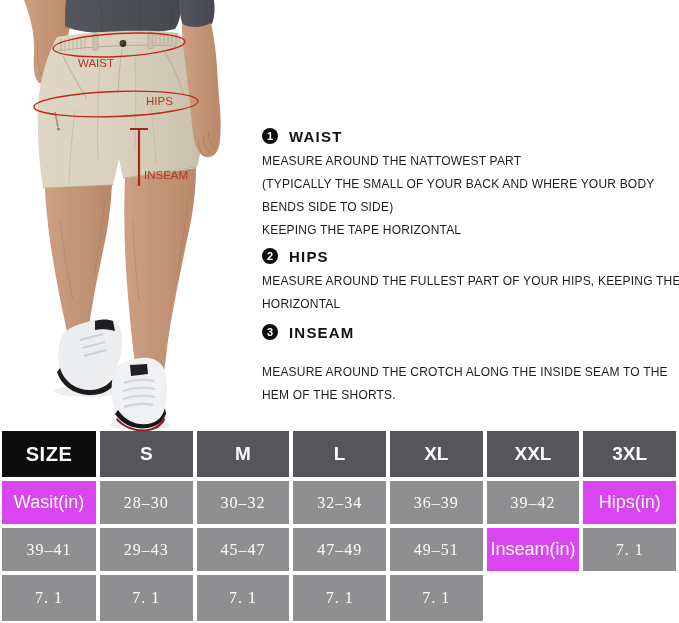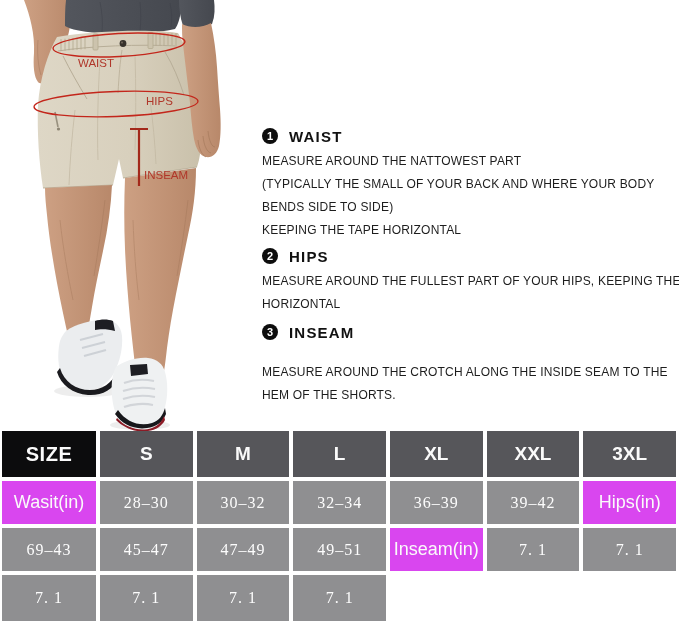--- a/index.html
+++ b/index.html
@@ -198,21 +198,22 @@
     <div class="cell col-head">3XL</div>
 
     <div class="cell row-head">Wasit(in)</div>
     <div class="cell data">28–30</div>
     <div class="cell data">30–32</div>
     <div class="cell data">32–34</div>
     <div class="cell data">36–39</div>
     <div class="cell data">39–42</div>
 
     <div class="cell row-head">Hips(in)</div>
-    <div class="cell data">69–43</div>
+    <div class="cell data">39–41</div>
+    <div class="cell data">29–43</div>
     <div class="cell data">45–47</div>
     <div class="cell data">47–49</div>
     <div class="cell data">49–51</div>
 
     <div class="cell row-head">Inseam(in)</div>
     <div class="cell data">7. 1</div>
     <div class="cell data">7. 1</div>
     <div class="cell data">7. 1</div>
     <div class="cell data">7. 1</div>
     <div class="cell data">7. 1</div>

